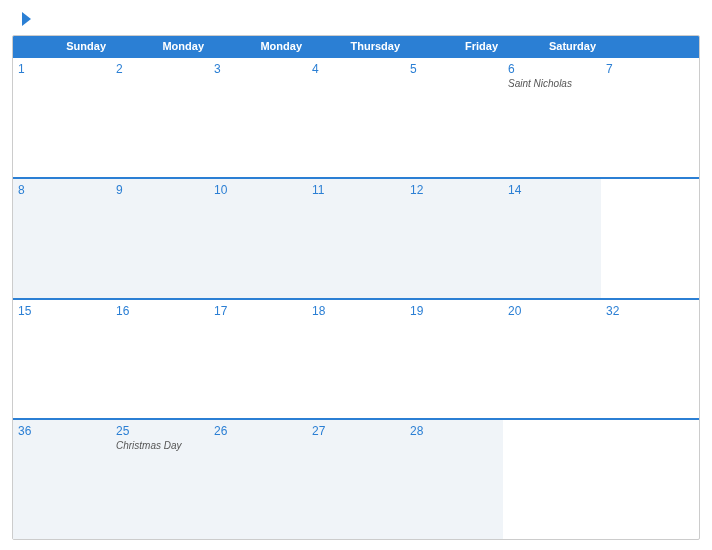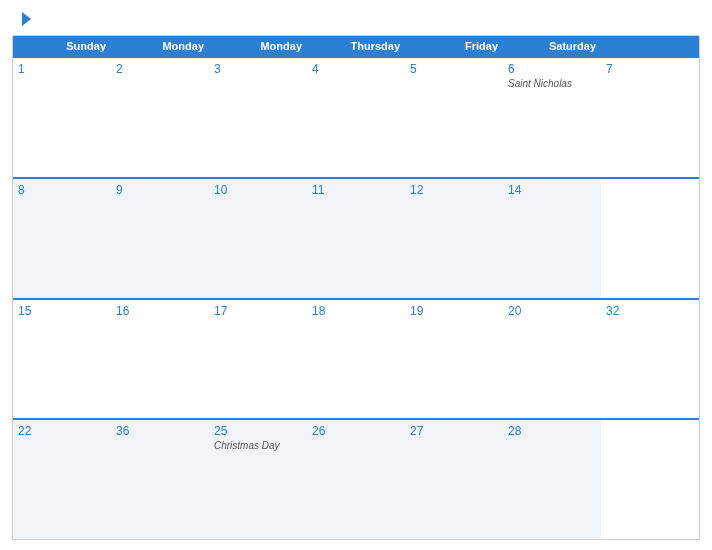--- a/index.html
+++ b/index.html
@@ -207,23 +207,20 @@
           </div>
           <div class="cal-cell">
             <span class="cal-day-num">20</span>
           </div>
           <div class="cal-cell">
             <span class="cal-day-num">32</span>
           </div>
         </div>
         <div class="cal-week">
           <div class="cal-cell shaded">
-            <span class="cal-day-num">22</span>
-          </div>
-          <div class="cal-cell shaded">
             <span class="cal-day-num">36</span>
           </div>
           <div class="cal-cell shaded">
             <span class="cal-day-num">25</span>
             <span class="cal-event">Christmas Day</span>
           </div>
           <div class="cal-cell shaded">
             <span class="cal-day-num">26</span>
           </div>
           <div class="cal-cell shaded">

